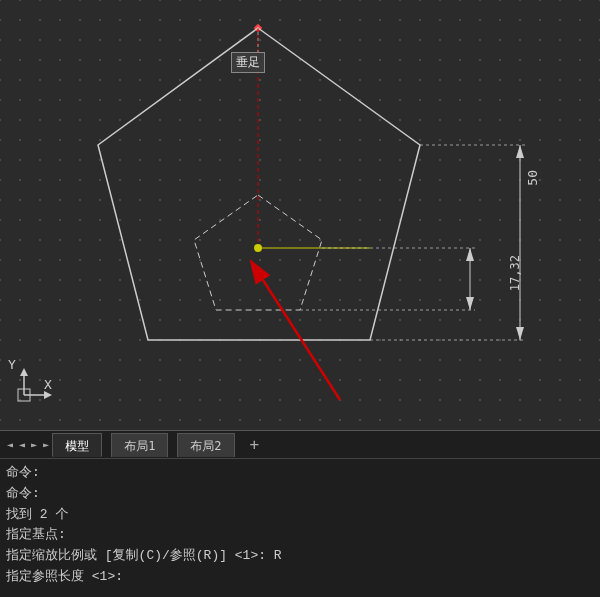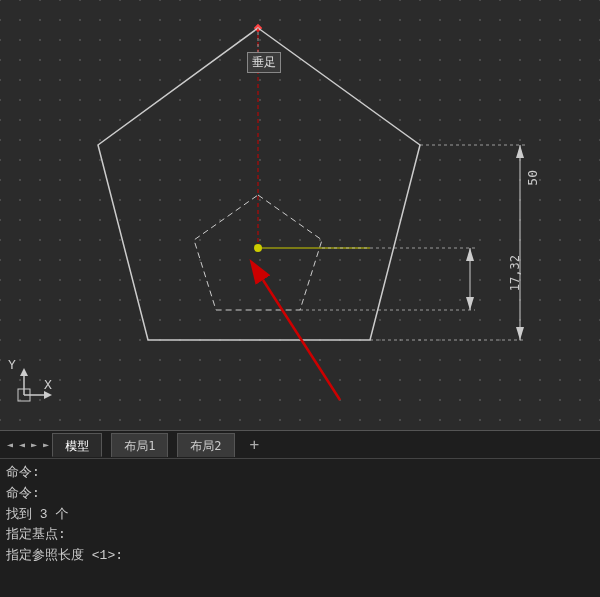--- a/index.html
+++ b/index.html
@@ -28,21 +28,21 @@
       inset: 0;
       background-image: radial-gradient(circle, #4a4a4a 1px, transparent 1px);
       background-size: 20px 20px;
       background-position: 10px 10px;
     }
 
     
     .label-chuizu {
       position: absolute;
       top: 52px;
-      left: 247px;
+      left: 231px;
       background: #3a3a3a;
       border: 1px solid #888;
       color: #e0e0e0;
       font-size: 12px;
       padding: 1px 4px;
       font-family: Liberation Serif, serif;
     }
 
     
     .label-xin {
@@ -233,17 +233,18 @@
   <span class="tab-arrow">►</span>
   <div class="tab active">模型</div>
   <div class="tab">布局1</div>
   <div class="tab">布局2</div>
   <span class="tab-plus">+</span>
 </div>
 
 <div id="command-area">
   <div class="cmd-line">命令:</div>
   <div class="cmd-line">命令:</div>
-  <div class="cmd-line">找到 3 个</div>
+  <div class="cmd-line">找到 2 个</div>
   <div class="cmd-line">指定基点:</div>
+  <div class="cmd-line">指定缩放比例或 [复制(C)/参照(R)] &lt;1&gt;: R</div>
   <div class="cmd-line">指定参照长度 &lt;1&gt;:</div>
 
 </div>
 
 </body></html>

